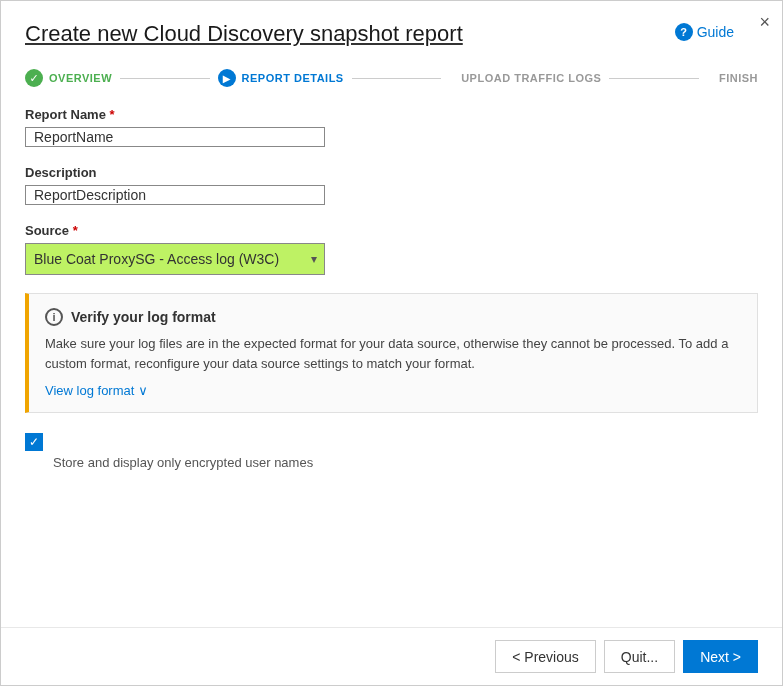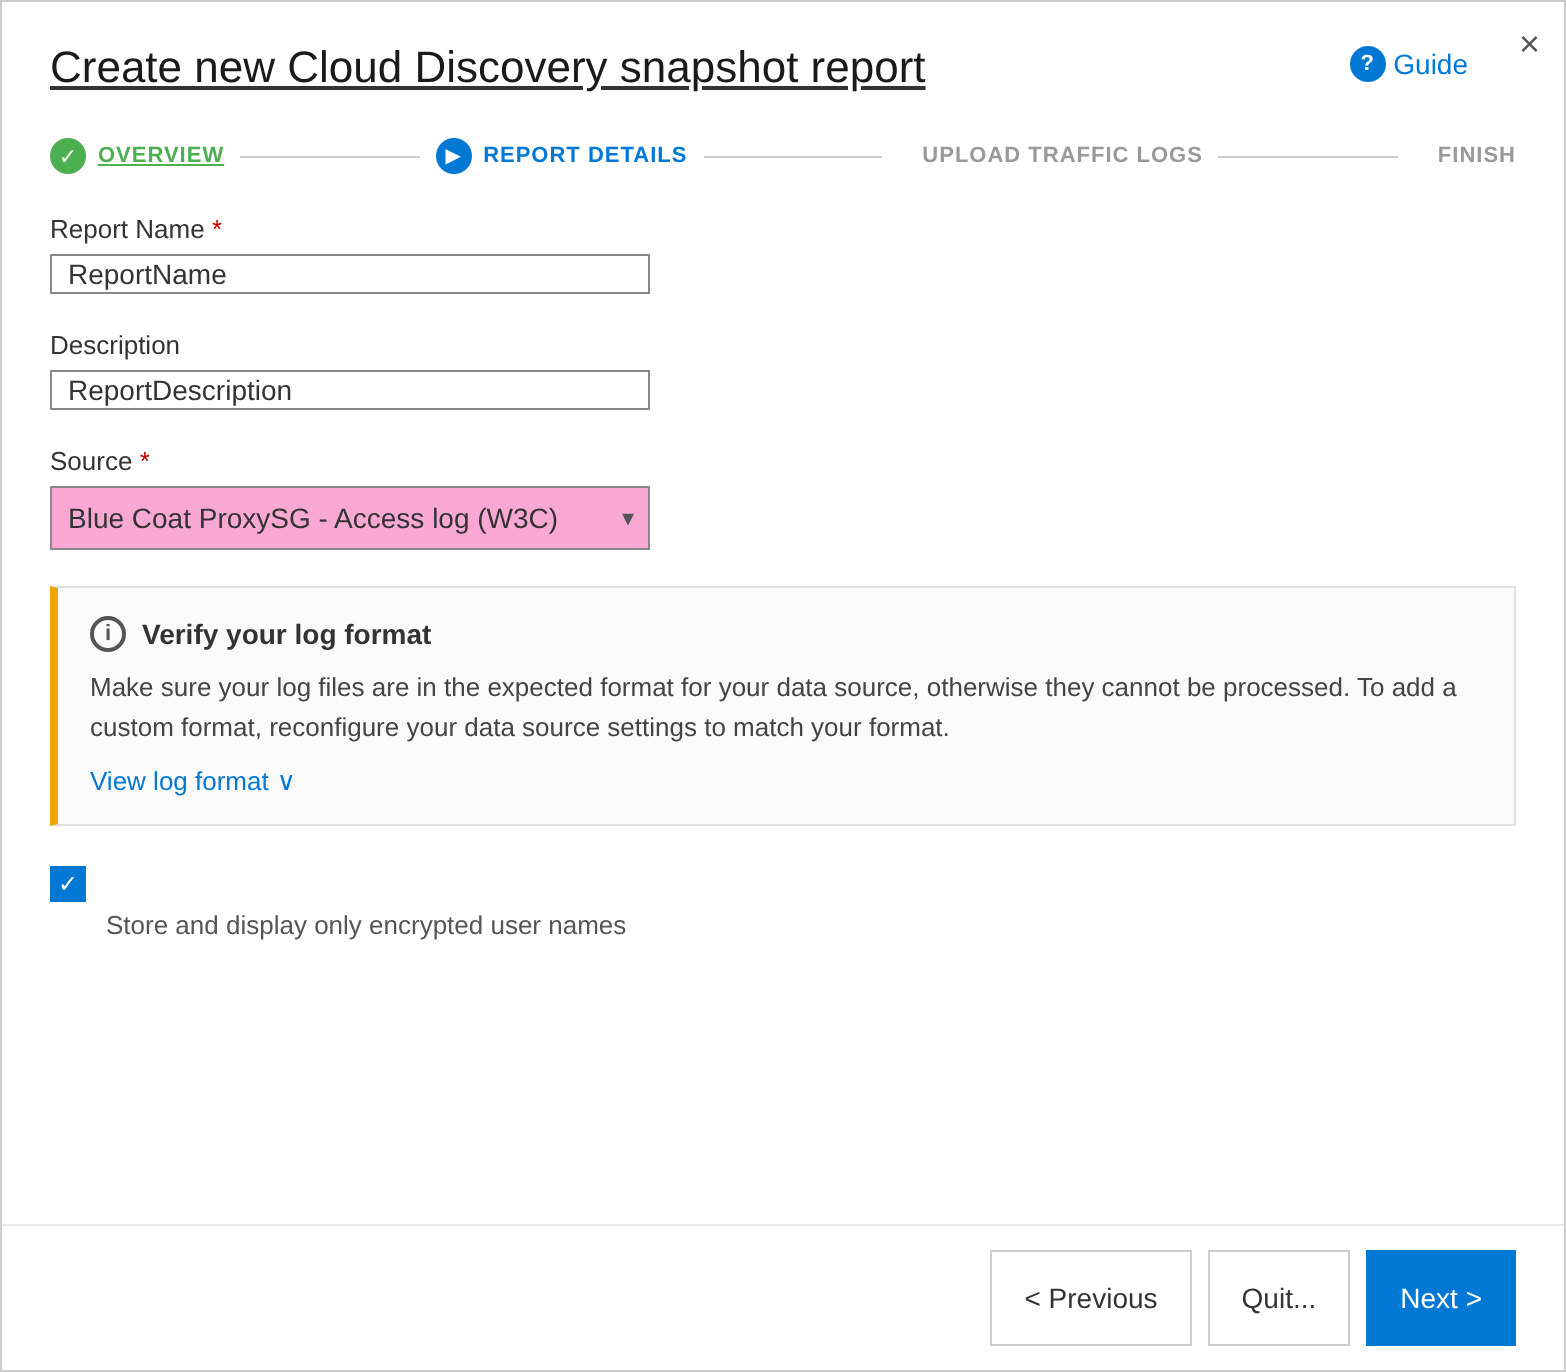--- a/index.html
+++ b/index.html
@@ -104,41 +104,41 @@
       justify-content: center;
       color: white;
       font-size: 10px;
     }
     .step-label {
       font-size: 11px;
       font-weight: 600;
       letter-spacing: 0.5px;
       text-transform: uppercase;
     }
-    .step-label-done { color: #4CAF50; text-decoration: underline; }
+    .step-label-done { color: #4CAF50; }
     .step-label-active { color: #0078d4; }
     .step-label-inactive { color: #999; margin-left: 12px; }
     .step-line {
       flex: 1;
       height: 1px;
       background: #ccc;
       margin: 0 8px;
     }
 
     
     .form-body {
       flex: 1;
       padding: 4px 24px 20px 24px;
     }
     .form-group {
       margin-bottom: 18px;
     }
     .form-label {
       font-size: 13px;
-      font-weight: 400;
+      font-weight: 700;
       margin-bottom: 5px;
       display: block;
     }
     .required-star {
       color: #c00;
     }
     .form-input {
       width: 300px;
       height: 20px;
       border: 1px solid #888;
@@ -152,21 +152,21 @@
       width: 300px;
     }
     .form-select {
       width: 100%;
       height: 32px;
       border: 1px solid #888;
       padding: 4px 28px 4px 8px;
       font-size: 14px;
       color: #333;
       appearance: none;
-      background: #f9a8d4;
+      background: #bef264;
       cursor: pointer;
       outline: none;
     }
     .select-chevron {
       position: absolute;
       right: 8px;
       top: 50%;
       transform: translateY(-50%);
       pointer-events: none;
       color: #555;
@@ -259,21 +259,21 @@
     
     .dialog-footer {
       display: flex;
       justify-content: flex-end;
       align-items: center;
       padding: 12px 24px;
       gap: 8px;
       border-top: 1px solid #e8e8e8;
     }
     .btn {
-      height: 48px;
+      height: 33px;
       padding: 0 16px;
       border: 1px solid #ccc;
       background: #fff;
       cursor: pointer;
       font-size: 14px;
       color: #333;
       display: flex;
       align-items: center;
       gap: 4px;
     }

